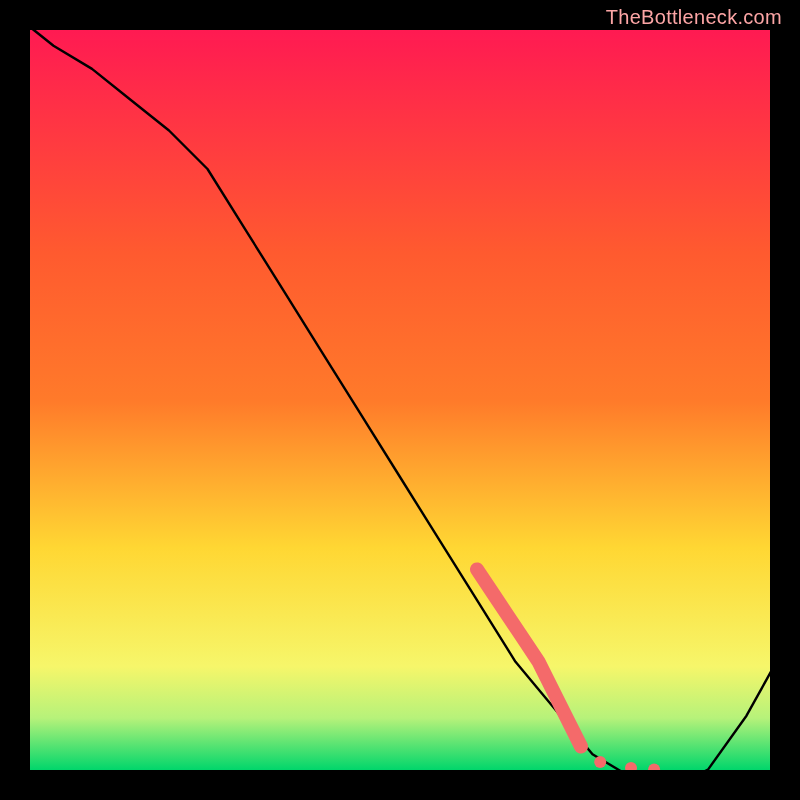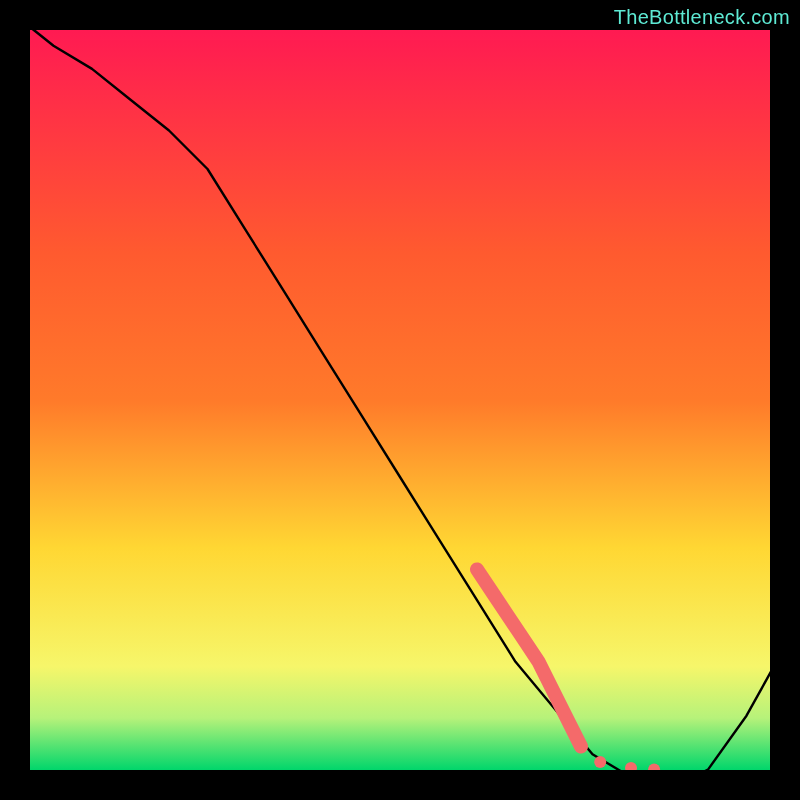--- a/index.html
+++ b/index.html
@@ -11,24 +11,24 @@
     overflow: hidden;
   }
   .chart-container {
     position: relative;
     width: 800px;
     height: 800px;
   }
   .watermark {
     position: absolute;
     top: 6px;
-    right: 10px;
+    right: 18px;
     font-family: Arial, Helvetica, sans-serif;
     font-size: 20px;
-    color: #5eead4;
+    color: #fca5a5;
     letter-spacing: 0.3px;
     z-index: 10;
   }
   svg {
     position: absolute;
     top: 0;
     left: 0;
   }
 </style>
 </head>

